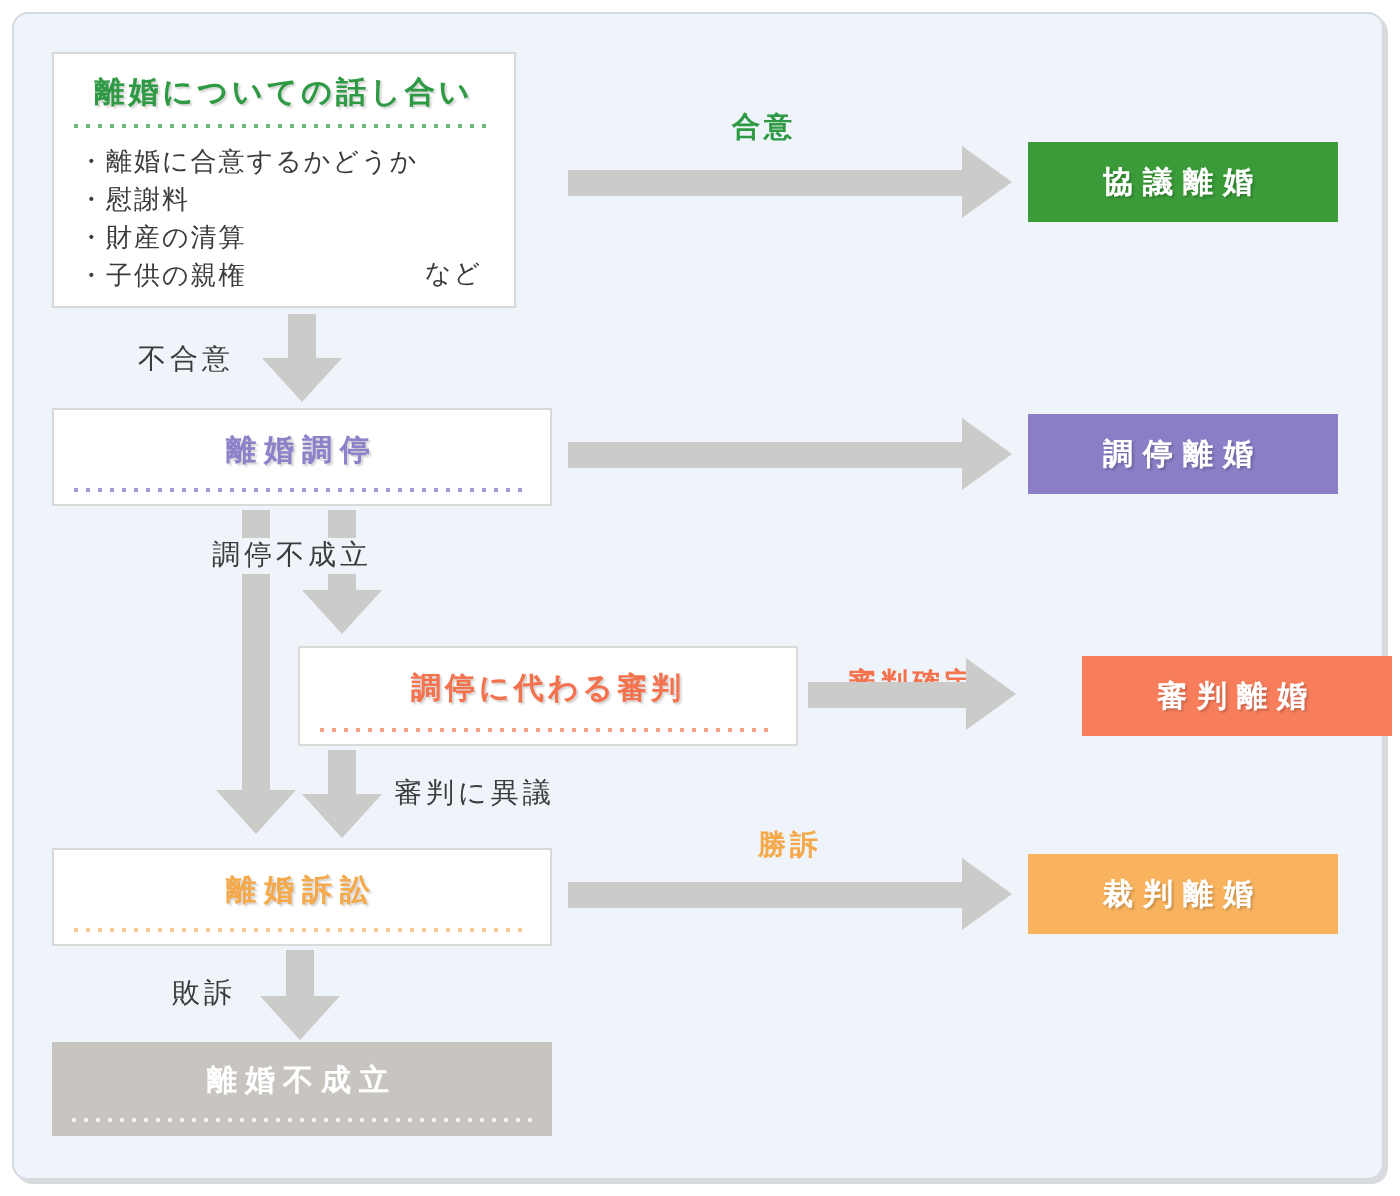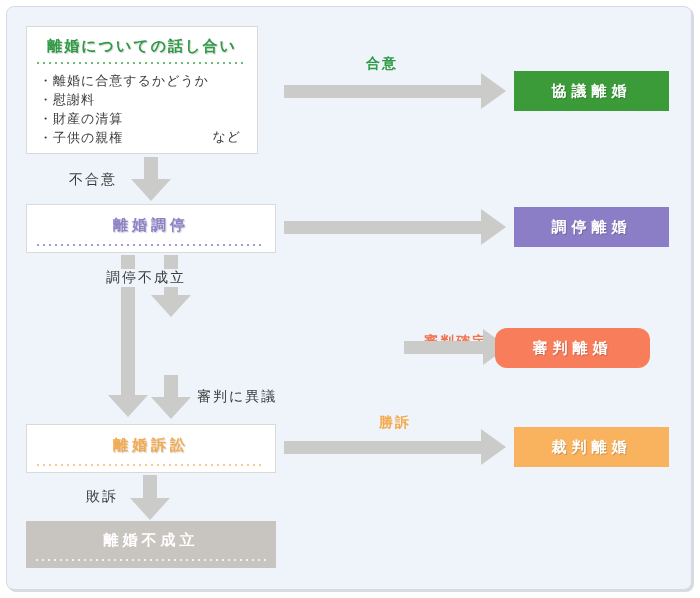--- a/index.html
+++ b/index.html
@@ -114,25 +114,29 @@
   <div class="abs hbar" style="left:277px;top:214px;width:197px;"></div>
   <div class="abs hhead" style="left:474px;top:202px;"></div>
   <div class="abs obox" style="left:507px;top:200px;background:var(--purple,#8b7dc6);">調停離婚</div>
 
   <div class="abs vbar" style="left:114px;top:248px;height:142px;"></div>
   <div class="abs vhead" style="left:101px;top:388px;"></div>
   <div class="abs vbar" style="left:157px;top:248px;height:42px;"></div>
   <div class="abs vhead" style="left:144px;top:288px;"></div>
   <div class="lbl lbl-dark onpanel" style="left:97px;top:262px;">調停不成立</div>
 
+  <div class="abs wbox" style="left:142px;top:316px;width:250px;height:50px;">
+    <div class="node-title lbl-orange" style="top:11px;letter-spacing:2px;">調停に代わる審判</div>
+    <div class="dots c-orange" style="left:10px;right:10px;top:40px;"></div>
+  </div>
 
   <div class="lbl lbl-orange lbl-bold lbl-center" style="left:397px;top:306px;width:104px;margin-top:20px;">審判確定</div>
   <div class="abs hbar" style="left:397px;top:334px;width:79px;"></div>
   <div class="abs hhead" style="left:476px;top:322px;"></div>
-  <div class="abs obox" style="left:488px;top:321px;background:var(--orange,#f87d5b);border-radius:12px;">審判離婚</div>
+  <div class="abs obox" style="left:534px;top:321px;background:var(--orange,#f87d5b);">審判離婚</div>
 
   <div class="abs vbar" style="left:157px;top:368px;height:24px;"></div>
   <div class="abs vhead" style="left:144px;top:390px;"></div>
   <div class="lbl lbl-dark" style="left:190px;top:381px;">審判に異議</div>
 
   <div class="abs wbox" style="left:19px;top:417px;width:250px;height:49px;">
     <div class="node-title lbl-amber" style="top:11px;">離婚訴訟</div>
     <div class="dots c-amber" style="left:10px;right:10px;top:39px;"></div>
   </div>
 

